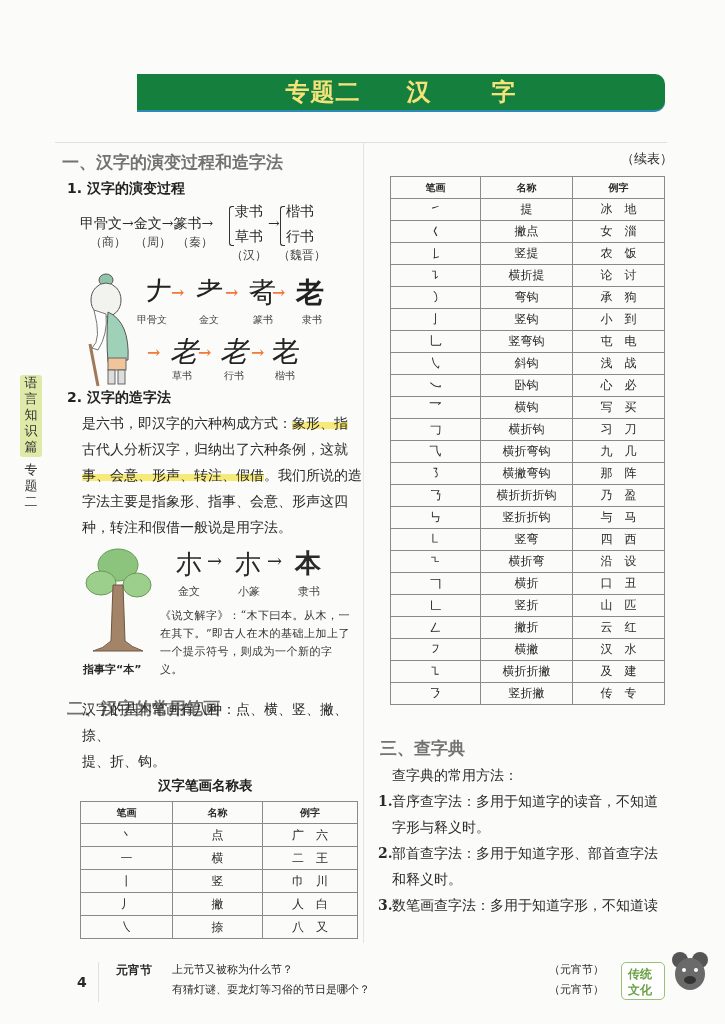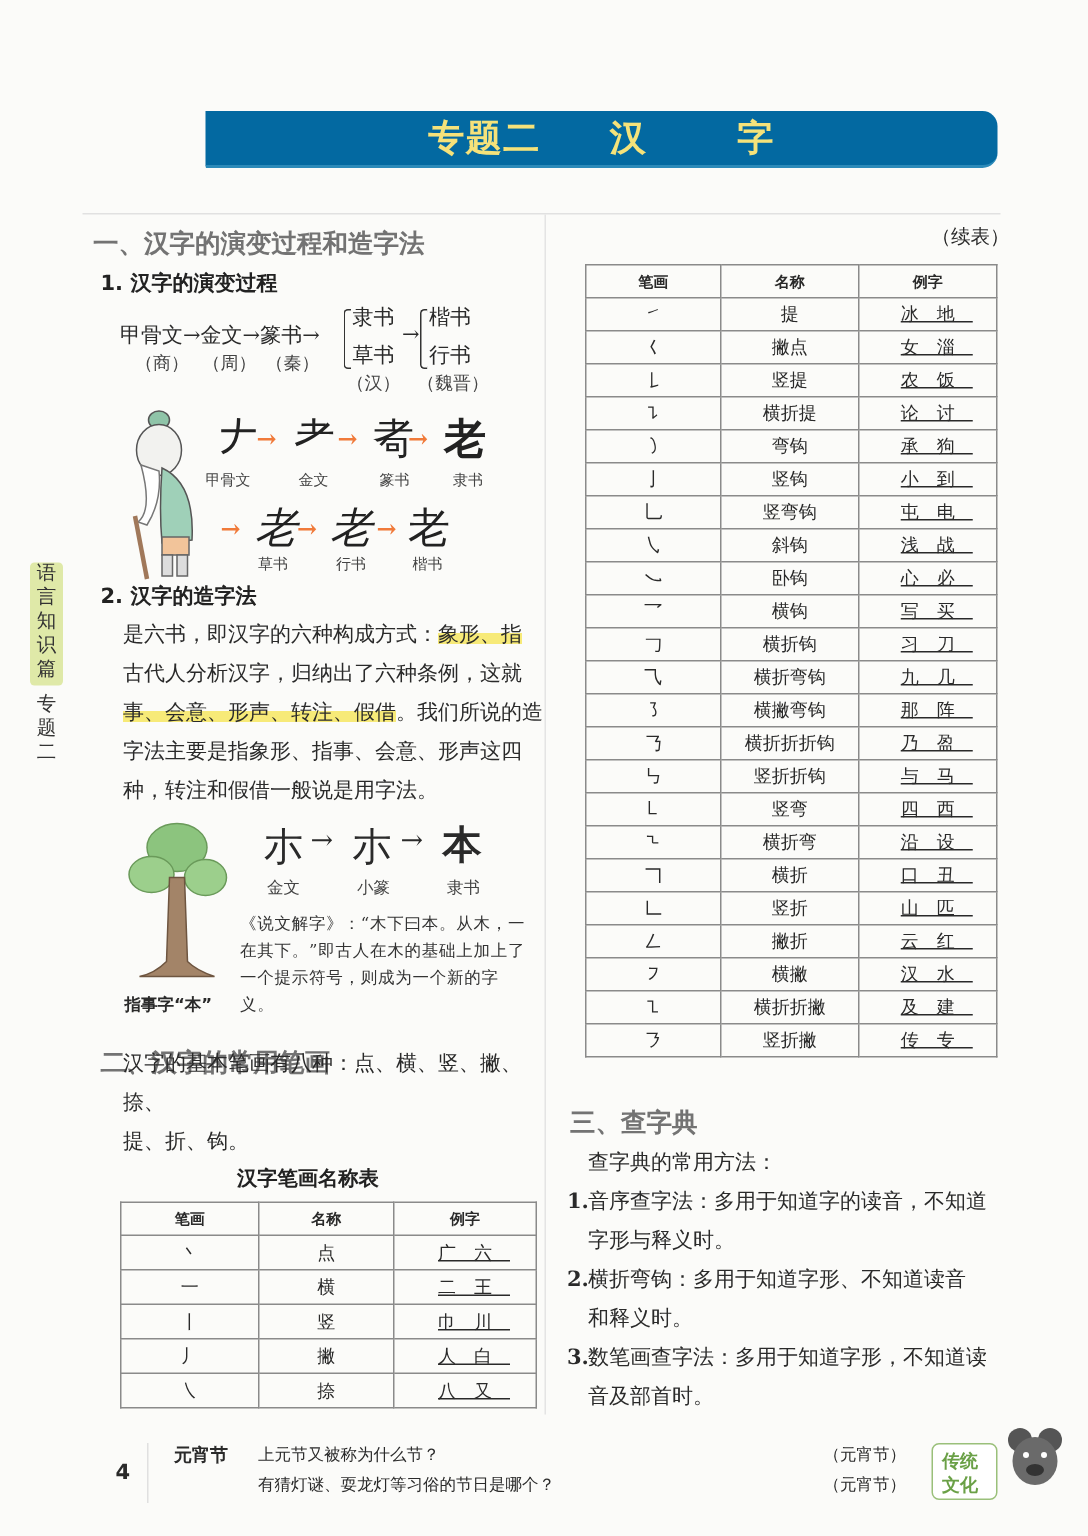--- a/index.html
+++ b/index.html
@@ -1,20 +1,20 @@
 <!DOCTYPE html>
 <html><head>
 <meta charset="utf-8">
 <style>
   * { box-sizing: border-box; margin: 0; padding: 0; }
   html, body { width: 725px; height: 1024px; background: #fbfbf9; overflow: hidden; }
   body { position: relative; font-family: "DejaVu Serif", "Liberation Serif", serif; color: #2a2a2a; }
 
   .banner { position: absolute; left: 137px; top: 74px; width: 528px; height: 38px;
-    background: #0369a1; border-radius: 0 10px 10px 0; border-bottom: 2px solid #2c8ab9;
+    background: #15803d; border-radius: 0 10px 10px 0; border-bottom: 2px solid #2c8ab9;
     display: flex; align-items: center; justify-content: center; }
   .banner span { color: #f5e27a; font-family: "DejaVu Sans", sans-serif; font-weight: bold;
     font-size: 24px; letter-spacing: 1px; }
   .banner .gap { display: inline-block; width: 46px; }
 
   .top-rule { position: absolute; left: 55px; top: 142px; width: 612px; height: 1px; background: #e1e1e1; }
   .col-rule { position: absolute; left: 363px; top: 143px; width: 1px; height: 800px; background: #e4e4e4; }
 
   .h1 { position: absolute; font-family: "DejaVu Sans", sans-serif; font-weight: bold;
     color: #737373; font-size: 17px; }
@@ -46,21 +46,21 @@
   .tree-cap { position: absolute; left: 83px; top: 662px; font-family: "DejaVu Sans", sans-serif;
     font-weight: bold; font-size: 11px; }
   .ben-glyph { position: absolute; font-size: 26px; font-weight: bold; }
   .ben-arrow { position: absolute; font-size: 18px; }
   .quote { position: absolute; left: 160px; top: 607px; width: 195px; font-size: 11px; line-height: 18px;
     letter-spacing: 0.5px; color: #333; }
 
   table.strokes { position: absolute; border-collapse: collapse; font-size: 12px; }
   table.strokes th, table.strokes td { border: 1px solid #8a8a8a; text-align: center; height: 22px; }
   table.strokes th { font-family: "DejaVu Sans", sans-serif; font-weight: bold; font-size: 10px; }
-  table.strokes td.ex { letter-spacing: 12px; padding-left: 12px; text-decoration: underline; }
+  table.strokes td.ex { letter-spacing: 12px; padding-left: 12px; }
   table.strokes { border: 1.5px solid #555; }
 
   .footer { position: absolute; top: 962px; font-size: 11px; }
   .page-no { position: absolute; left: 77px; top: 974px; font-family: "DejaVu Sans", sans-serif;
     font-size: 14px; font-weight: bold; }
   .foot-divider { position: absolute; left: 98px; top: 962px; width: 1px; height: 40px; background: #e0e0e0; }
   .culture { position: absolute; left: 621px; top: 962px; width: 44px; height: 38px;
     border: 1.5px solid #9ac07a; border-radius: 5px; background: #fff;
     font-family: "DejaVu Sans", sans-serif; font-weight: bold; font-size: 12px; color: #6aa046;
     line-height: 16px; padding: 3px 0 0 6px; }
@@ -362,27 +362,26 @@
 <div class="h1" style="left:380px; top:737px;">三、查字典</div>
 <div class="p" style="left:392px; top:762px;">查字典的常用方法：</div>
 <div id="s3-list" style="position:absolute; left:378px; top:788px; width:290px;">
     <div style="font-size: 14px; line-height: 26px; position: relative; padding-left: 14px;">
       <span style="position:absolute; left:0; font-weight:bold;">1.</span>
       <div>音序查字法：多用于知道字的读音，不知道</div>
       <div>字形与释义时。</div>
     </div>
     <div style="font-size: 14px; line-height: 26px; position: relative; padding-left: 14px;">
       <span style="position:absolute; left:0; font-weight:bold;">2.</span>
-      <div>横折弯钩：多用于知道字形、不知道读音</div>
+      <div>部首查字法：多用于知道字形、部首查字法</div>
       <div>和释义时。</div>
     </div>
     <div style="font-size: 14px; line-height: 26px; position: relative; padding-left: 14px;">
       <span style="position:absolute; left:0; font-weight:bold;">3.</span>
       <div>数笔画查字法：多用于知道字形，不知道读</div>
-      <div>音及部首时。</div>
     </div>
   </div>
 
 <div class="page-no">4</div>
 <div class="foot-divider"></div>
 <div class="footer" style="left:116px; font-family:'DejaVu Sans',sans-serif; font-weight:bold; font-size:12px;">元宵节</div>
 <div class="footer" style="left:172px;">上元节又被称为什么节？</div>
 <div class="footer" style="left:172px; top:982px;">有猜灯谜、耍龙灯等习俗的节日是哪个？</div>
 <div class="footer" style="left:549px;">（元宵节）</div>
 <div class="footer" style="left:549px; top:982px;">（元宵节）</div>

